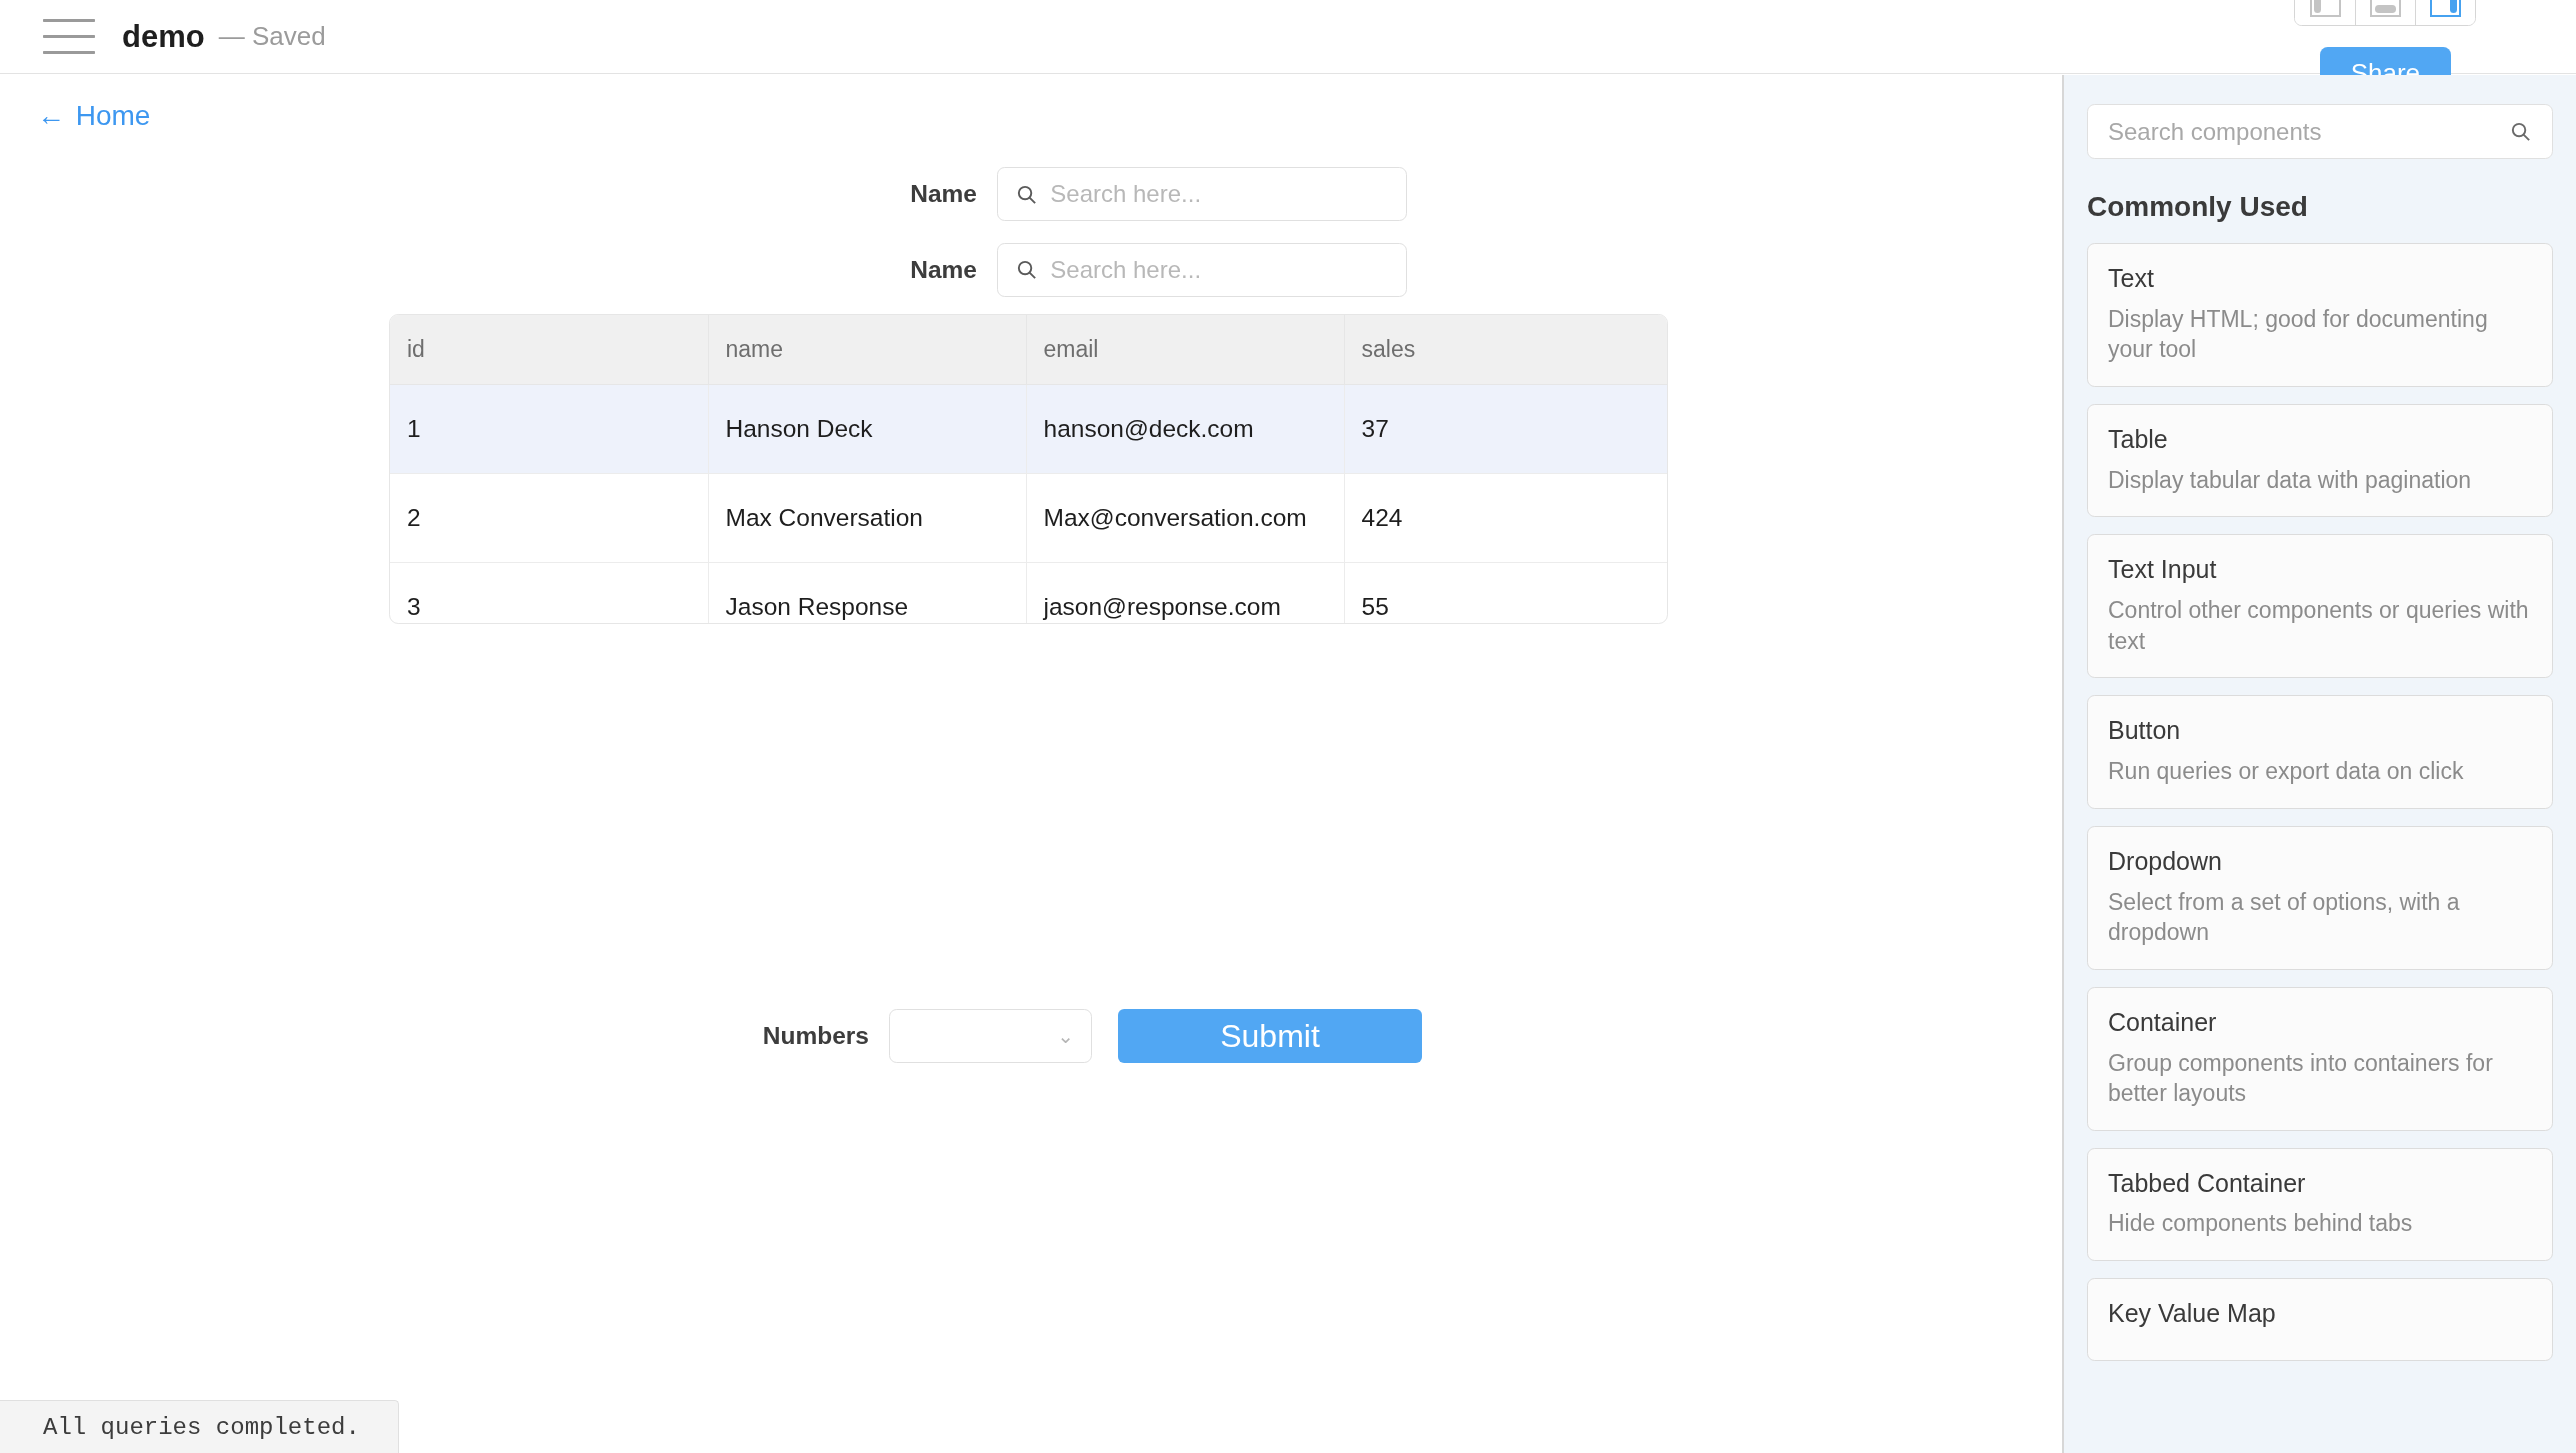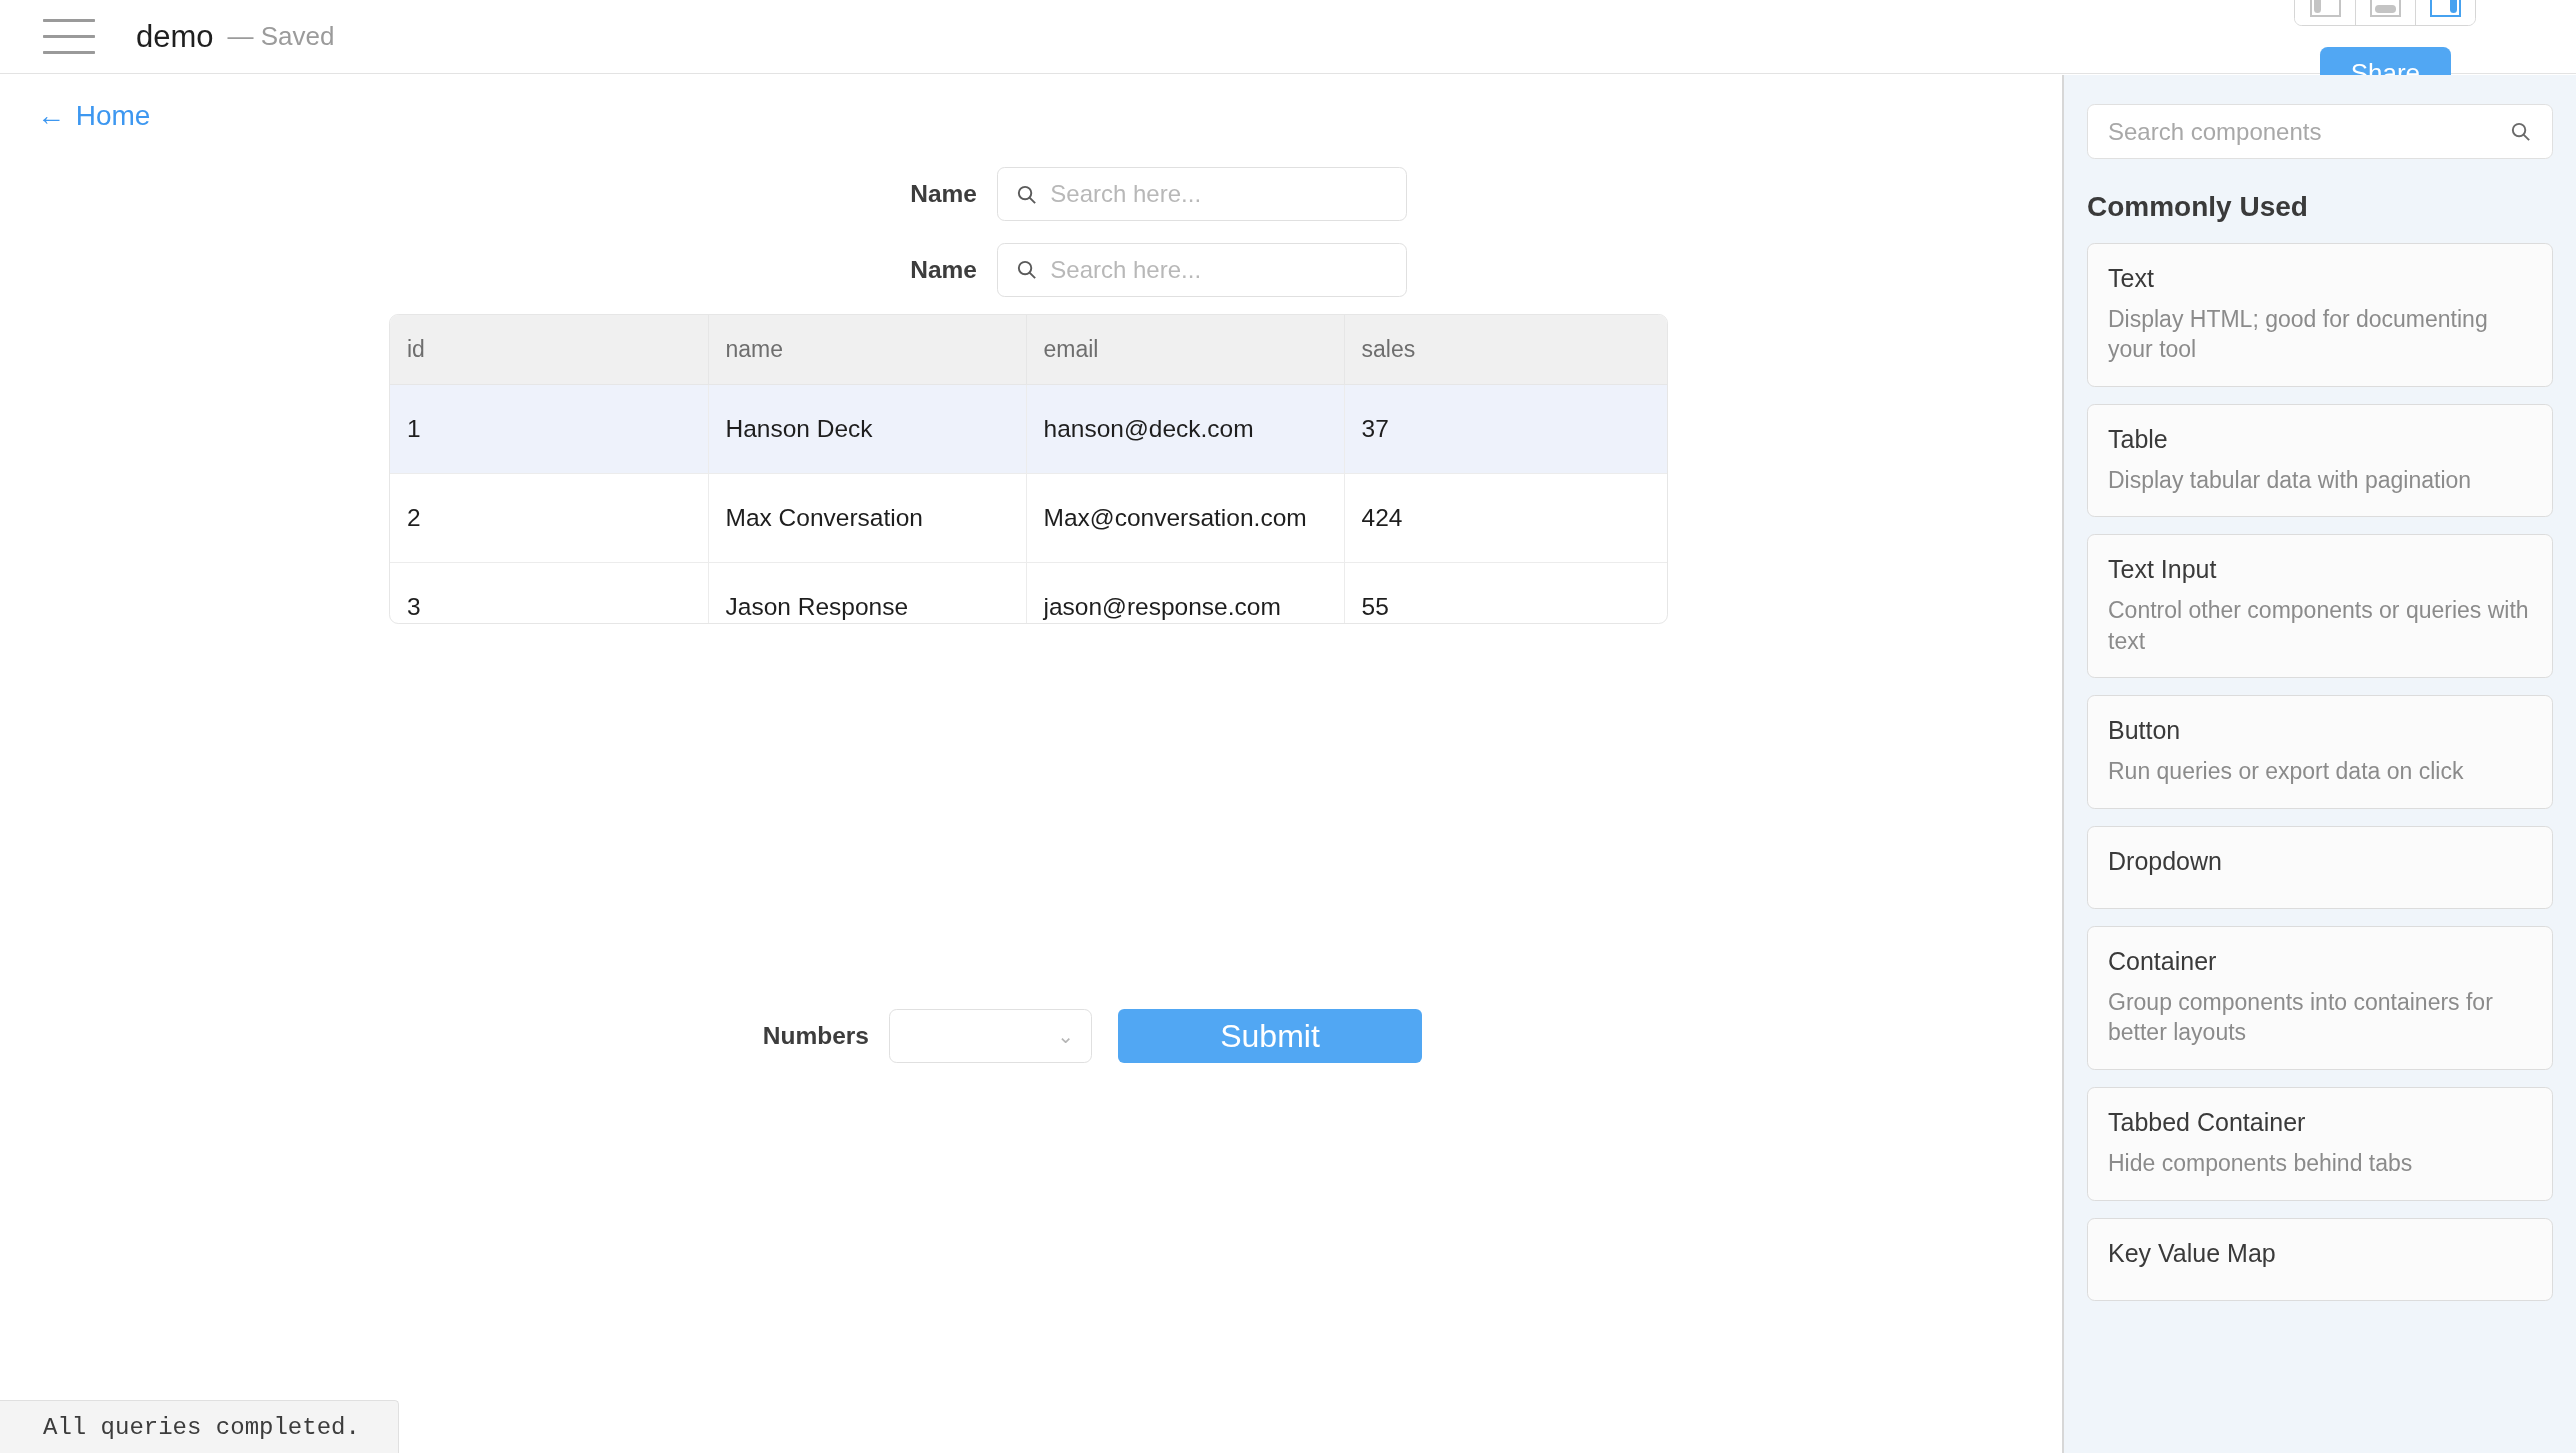--- a/index.html
+++ b/index.html
@@ -19,21 +19,21 @@
     border-bottom: 1.5px solid #e3e3e3;
     display: flex; align-items: center;
   }
   .hamburger {
     margin-left: 43px; width: 61px; height: 46px;
     display: flex; flex-direction: column; justify-content: center;
     gap: 12.3px; cursor: pointer;
   }
   .hamburger span { display: block; width: 52px; height: 3.8px; background: #9a9a9a; border-radius: 0.8px; }
   .app-title {
-    margin-left: 32px; font-size: 31px; color: #1f1f1f; font-weight: 400;
+    margin-left: 18px; font-size: 31px; color: #1f1f1f; font-weight: 700;
   }
   .app-saved { margin-left: 14px; font-size: 26px; color: #9b9b9b; font-weight: 400; }
 
   .topbar-right {
     margin-left: auto; margin-right: 31px;
     display: flex; align-items: center; gap: 21.5px; flex-direction: column;
   }
   .env-toggle {
     display: flex; border: 1.5px solid #d6d6d6; border-radius: 7.7px; overflow: hidden;
     height: 52px;
@@ -344,20 +344,21 @@
       <div class="comp-card">
         <div class="comp-title">Text Input</div>
         <div class="comp-desc">Control other components or queries with text</div>
       </div>
       <div class="comp-card">
         <div class="comp-title">Button</div>
         <div class="comp-desc">Run queries or export data on click</div>
       </div>
       <div class="comp-card">
         <div class="comp-title">Dropdown</div>
+        <div class="comp-desc">Select from a set of options, with a dropdown</div>
       </div>
       <div class="comp-card">
         <div class="comp-title">Container</div>
         <div class="comp-desc">Group components into containers for better layouts</div>
       </div>
       <div class="comp-card">
         <div class="comp-title">Tabbed Container</div>
         <div class="comp-desc">Hide components behind tabs</div>
       </div>
       <div class="comp-card">

